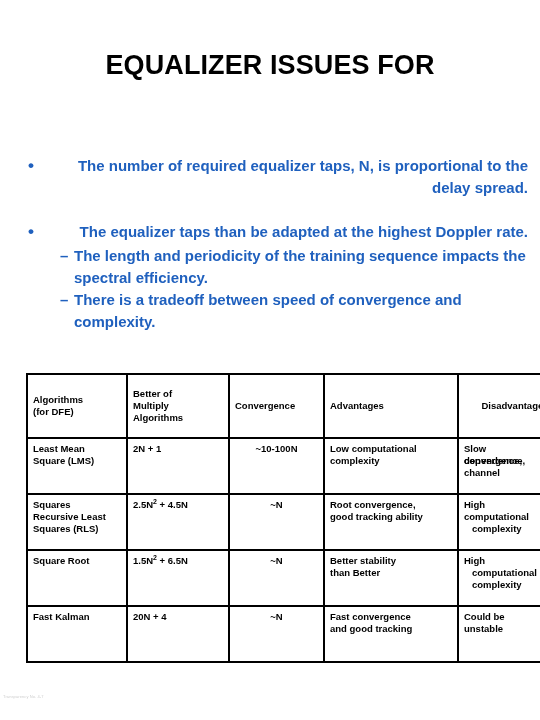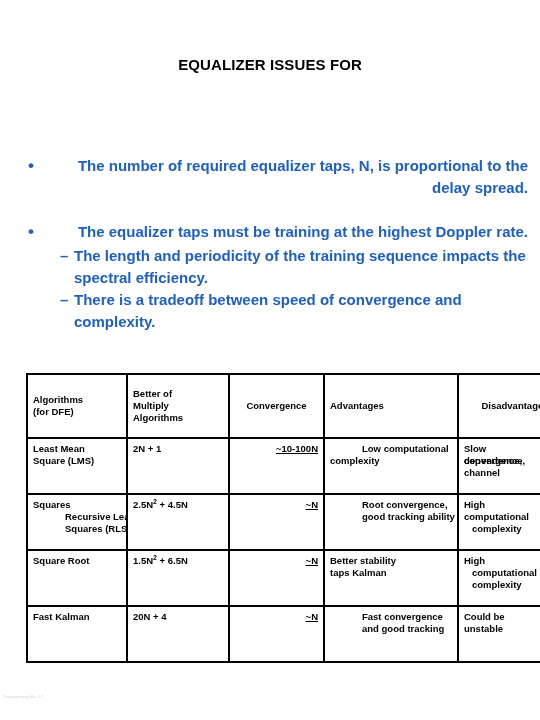--- a/index.html
+++ b/index.html
@@ -17,21 +17,21 @@
   }
 
   
   .slide-title {
     position: absolute;
     left: 0;
     top: 50px;
     width: 540px;
     text-align: center;
     color: #000000;
-    font-size: 15px;
+    font-size: 27px;
     font-weight: bold;
     line-height: 30px;
     letter-spacing: 0.1px;
   }
   .slide-title .title-line { display: block; }
 
   
   .body-block {
     position: absolute;
     left: 28px;
@@ -96,31 +96,30 @@
     overflow: hidden;
   }
   .algo-table thead td {
     vertical-align: middle;
     height: 54px;
   }
   .algo-table tbody td { height: 46px; }
 
   .col-algo   { width: 88px; }
   .col-ops    { width: 90px; }
-  .col-conv   { width: 83px; text-align: center; }
+  .col-conv   { width: 83px; }
   .col-adv    { width: 122px; border-radius: 29px; }
   .col-dis    { width: 102px; }
 
   .h-center { text-align: center; }
   .conv-cell {
-    text-align: right;
+    text-align: center;
     vertical-align: top;
-    text-decoration: underline;
-  }
-  .nowrapcell { white-space: nowrap; margin-left: 32px; }
+  }
+  .nowrapcell { white-space: nowrap; }
   sup {
     font-size: 7px;
     vertical-align: super;
     line-height: 0;
   }
 
   
   .overlap-wrap {
     position: relative;
     display: block;
@@ -156,21 +155,21 @@
 
   <div class="bullet-row">
     <span class="bullet-mark">•</span>
     <span class="bullet-text">The number of required equalizer taps, N, is proportional to the delay spread.</span>
   </div>
 
   <div class="bullet-gap"></div>
 
   <div class="bullet-row">
     <span class="bullet-mark">•</span>
-    <span class="bullet-text">The equalizer taps must be training at the highest Doppler rate.</span>
+    <span class="bullet-text">The equalizer taps than be adapted at the highest Doppler rate.</span>
   </div>
 
   <div class="sub-list">
     <div class="sub-row">
       <span class="sub-mark">–</span>
       <span class="sub-text">The length and periodicity of the training sequence impacts the spectral efficiency.</span>
     </div>
     <div class="sub-row">
       <span class="sub-mark">–</span>
       <span class="sub-text">There is a tradeoff between speed of convergence and complexity.</span>
@@ -239,21 +238,21 @@
     </tr>
 
     <tr>
       <td>
         <div>Square Root</div>
       </td>
       <td class="nowrapcell"><span>1.5N</span><sup>2</sup><span> + 6.5N</span></td>
       <td class="conv-cell">~N</td>
       <td>
         <div>Better stability</div>
-        <div>taps Kalman</div>
+        <div>than Better</div>
       </td>
       <td>
         <div>High</div>
         <div style="padding-left:8px">computational</div>
         <div style="padding-left:8px">complexity</div>
       </td>
     </tr>
 
     <tr>
       <td>

